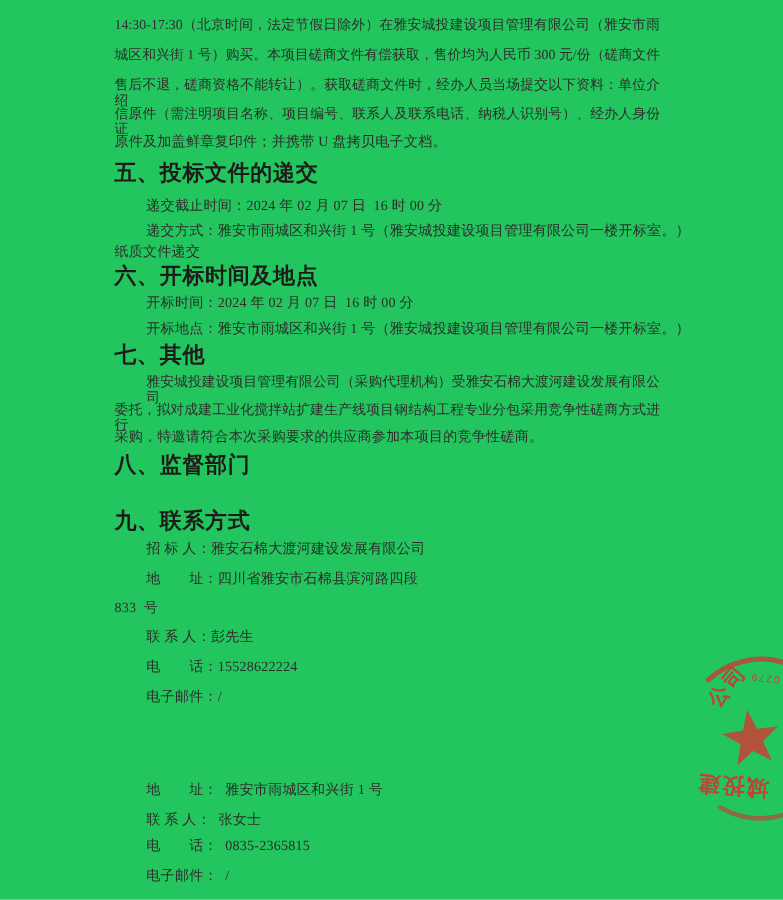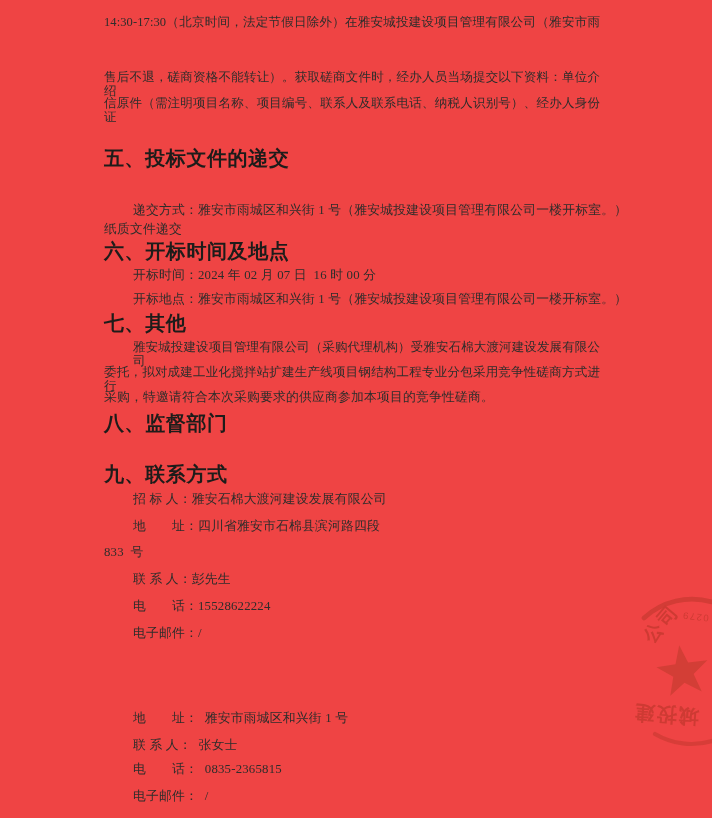--- a/index.html
+++ b/index.html
@@ -4,21 +4,21 @@
 <style>
   html,body{margin:0;padding:0;}
   body{
     width:712px;height:818px;
     background:#efefed;
     font-family:"Liberation Serif","DejaVu Serif",serif;
     overflow:hidden;
   }
   .page{
     position:relative;width:712px;height:818px;
-    background:#ef4444;
+    background:#22c55e;
     overflow:hidden;
     color:#2e2d2b;
   }
   .l{
     position:absolute;
     left:104px;
     white-space:pre;
     font-size:12.8px;
     line-height:14px;
     letter-spacing:0.2px;
@@ -51,24 +51,27 @@
     fill:#cb3a32;
     font-family:"Liberation Sans","DejaVu Sans",sans-serif;
   }
 </style>
 </head>
 <body>
 
 <div class="page">
 
   <div class="l fill" style="top:15px">14:30-17:30（北京时间，法定节假日除外）在雅安城投建设项目管理有限公司（雅安市雨</div>
+  <div class="l fill" style="top:43px">城区和兴街 1 号）购买。本项目磋商文件有偿获取，售价均为人民币 300 元/份（磋商文件</div>
   <div class="l fill" style="top:96px">信原件（需注明项目名称、项目编号、联系人及联系电话、纳税人识别号）、经办人身份证</div>
   <div class="l fill" style="top:70px">售后不退，磋商资格不能转让）。获取磋商文件时，经办人员当场提交以下资料：单位介绍</div>
+  <div class="l" style="top:122px">原件及加盖鲜章复印件；并携带 U 盘拷贝电子文档。</div>
 
   <div class="l h" style="top:151px">五、投标文件的递交</div>
+  <div class="l ind" style="top:180px">递交截止时间：2024 年 02 月 07 日  16 时 00 分</div>
   <div class="l ind" style="top:203px">递交方式：雅安市雨城区和兴街 1 号（雅安城投建设项目管理有限公司一楼开标室。）</div>
   <div class="l" style="top:222px">纸质文件递交</div>
 
   <div class="l h" style="top:244px">六、开标时间及地点</div>
   <div class="l ind" style="top:268px">开标时间：2024 年 02 月 07 日  16 时 00 分</div>
   <div class="l ind" style="top:292px">开标地点：雅安市雨城区和兴街 1 号（雅安城投建设项目管理有限公司一楼开标室。）</div>
 
   <div class="l h" style="top:316px">七、其他</div>
   <div class="l ind fill" style="top:340px">雅安城投建设项目管理有限公司（采购代理机构）受雅安石棉大渡河建设发展有限公司</div>
   <div class="l fill" style="top:365px">委托，拟对成建工业化搅拌站扩建生产线项目钢结构工程专业分包采用竞争性磋商方式进行</div>

